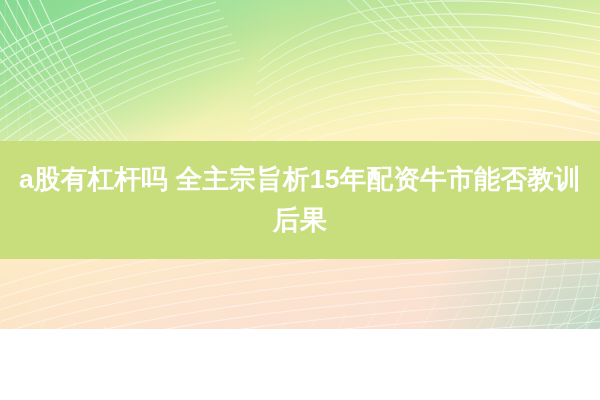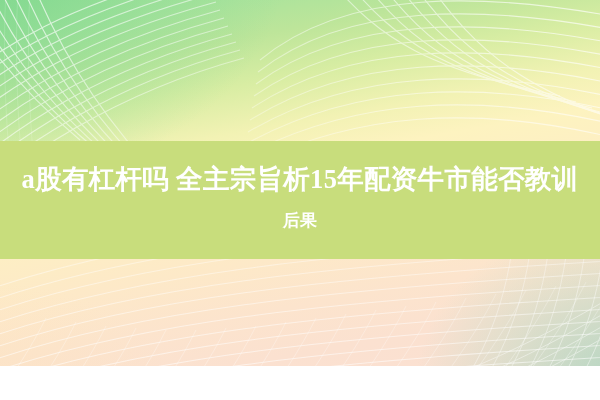--- a/index.html
+++ b/index.html
@@ -7,23 +7,23 @@
     padding: 0;
     width: 600px;
     height: 400px;
     overflow: hidden;
     background: #ffffff;
   }
 
   #banner {
     position: relative;
     width: 600px;
-    height: 366px;
+    height: 329px;
     overflow: hidden;
-    font-family: Liberation Serif, serif;
+    font-family: Liberation Sans, sans-serif;
   }
 
   
   .bg-base {
     position: absolute;
     inset: 0;
     background:
       linear-gradient(170deg,
         #9ee09a 0%,
         #a9e39c 8%,
@@ -88,21 +88,21 @@
   .title-line {
     color: #ffffff;
     font-size: 27px;
     font-weight: bold;
     line-height: 41px;
     letter-spacing: 0.3px;
     text-align: center;
     white-space: nowrap;
   }
   .title-line.line1 { font-size: 26.5px; }
-  .title-line.line2 { font-size: 17px; }
+  .title-line.line2 { font-size: 27px; }
 </style>
 </head>
 <body>
 
 <div id="banner">
 
   <div class="bg-base"></div>
   <div class="bg-tint-tl"></div>
   <div class="bg-tint-br"></div>
   <div class="bg-tint-bl"></div>

